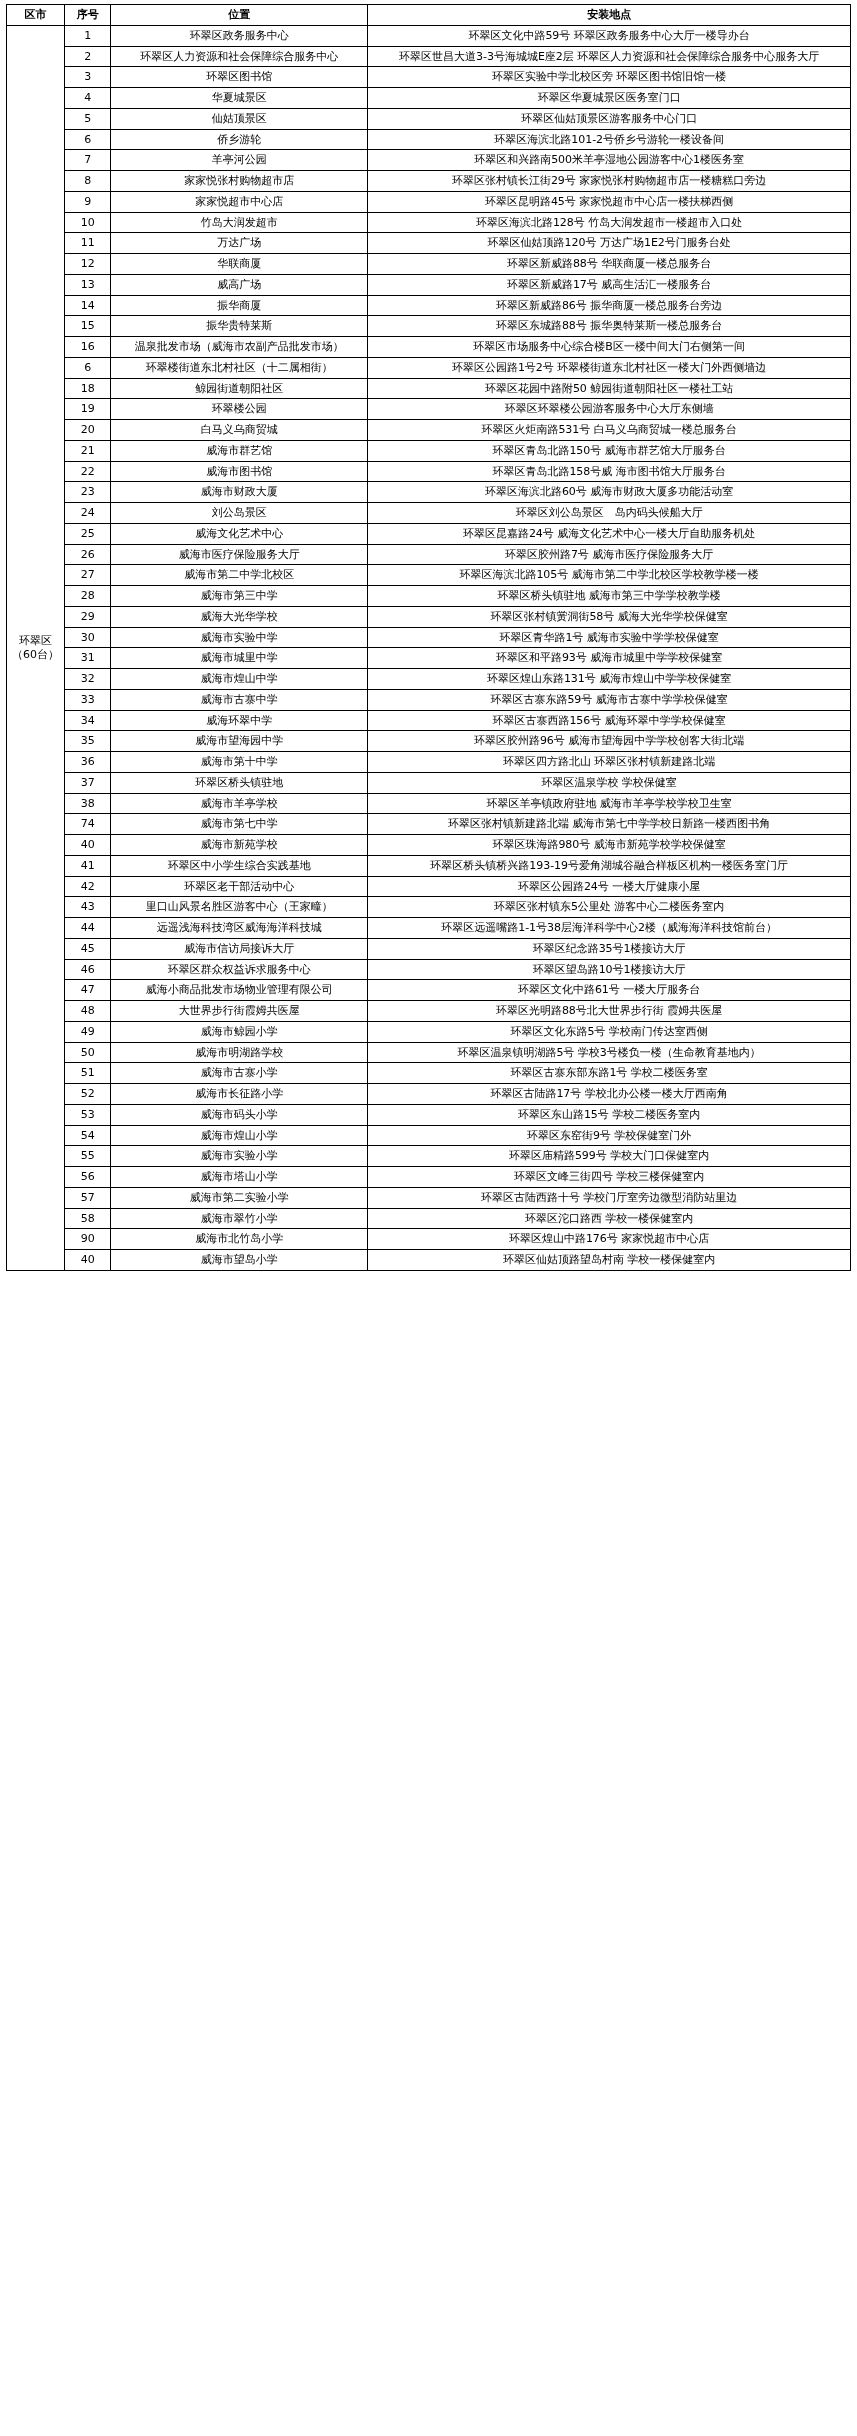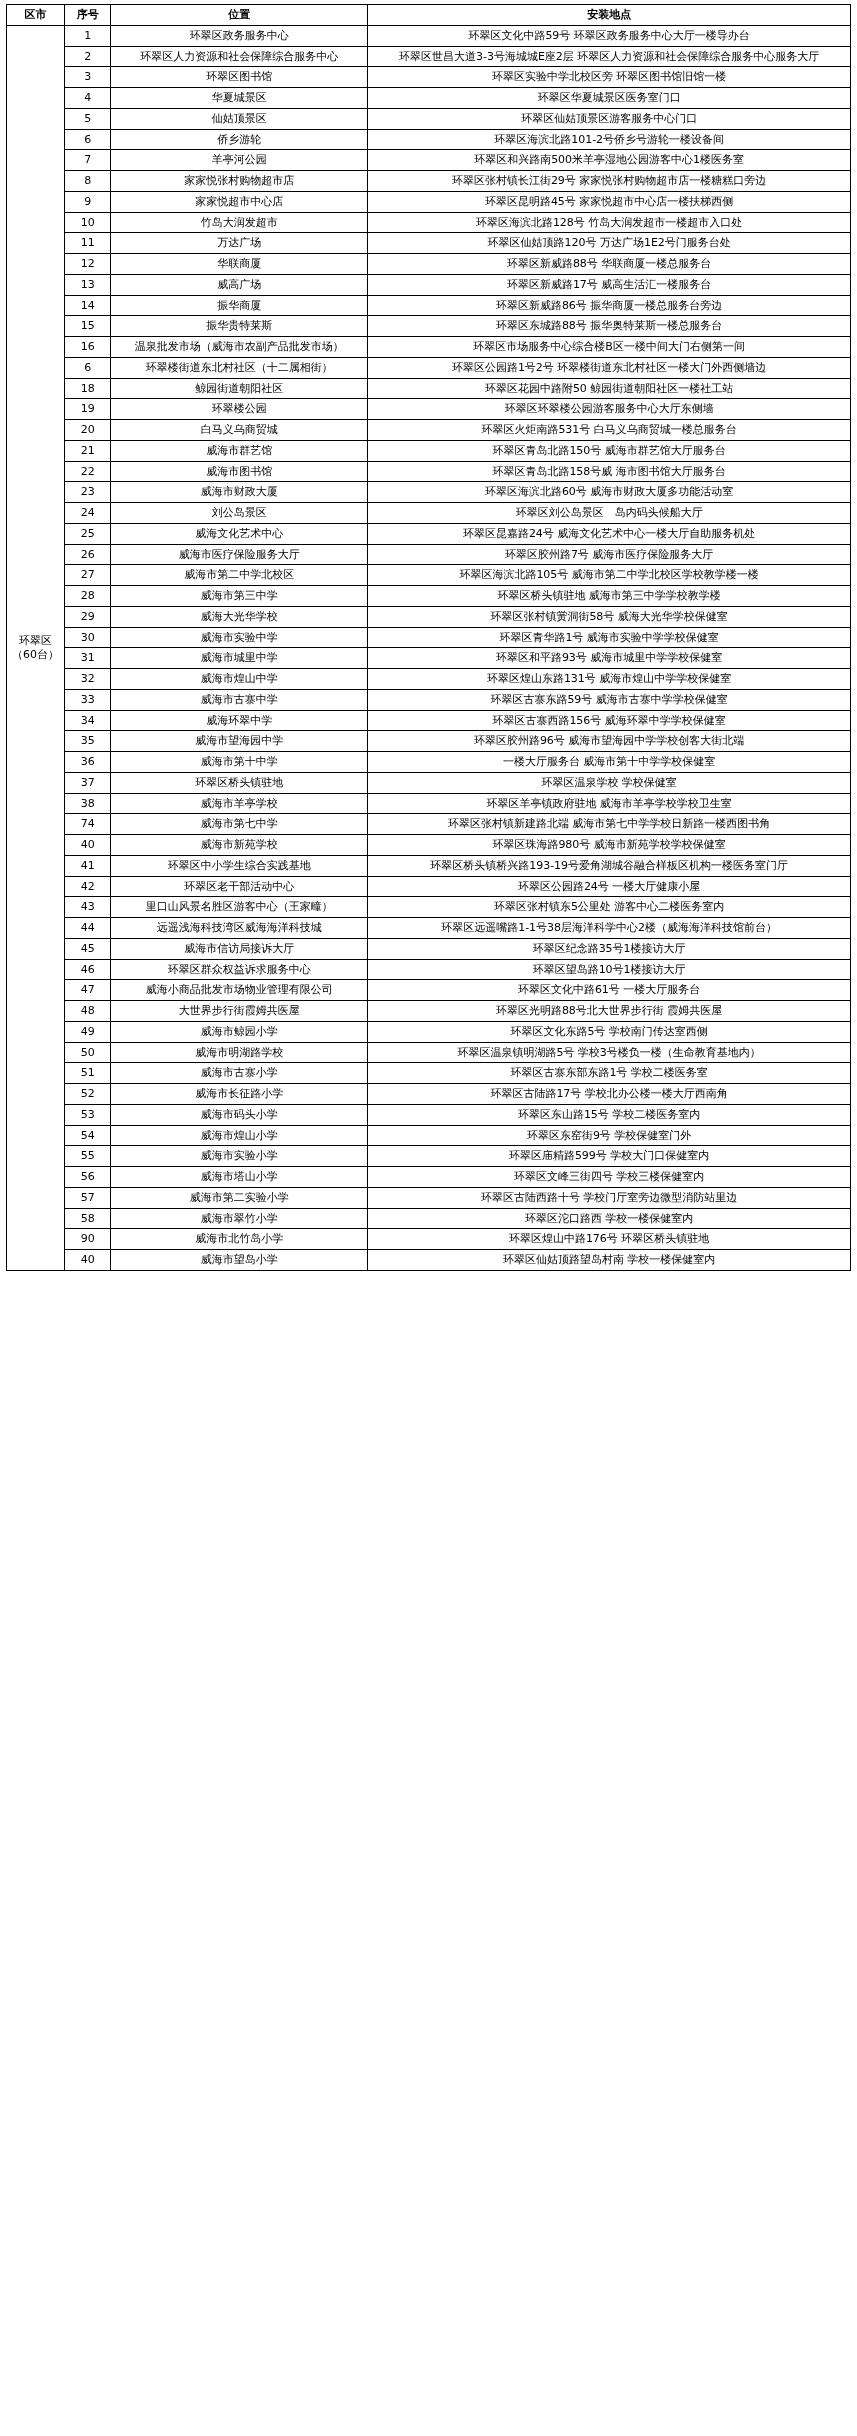--- a/index.html
+++ b/index.html
@@ -245,21 +245,21 @@
           <td class="addr">环翠区古寨西路156号 威海环翠中学学校保健室</td>
         </tr>
         <tr>
           <td class="idx">35</td>
           <td class="place">威海市望海园中学</td>
           <td class="addr">环翠区胶州路96号 威海市望海园中学学校创客大街北端</td>
         </tr>
         <tr>
           <td class="idx">36</td>
           <td class="place">威海市第十中学</td>
-          <td class="addr">一楼大厅服务台 威海市第十中学学校保健室</td>
+          <td class="addr">环翠区四方路北山 环翠区张村镇新建路北端</td>
         </tr>
         <tr>
           <td class="idx">37</td>
           <td class="place">环翠区桥头镇驻地</td>
           <td class="addr">环翠区温泉学校 学校保健室</td>
         </tr>
         <tr>
           <td class="idx">38</td>
           <td class="place">威海市羊亭学校</td>
           <td class="addr">环翠区羊亭镇政府驻地 威海市羊亭学校学校卫生室</td>
@@ -360,21 +360,21 @@
           <td class="addr">环翠区古陆西路十号 学校门厅室旁边微型消防站里边</td>
         </tr>
         <tr>
           <td class="idx">58</td>
           <td class="place">威海市翠竹小学</td>
           <td class="addr">环翠区沱口路西 学校一楼保健室内</td>
         </tr>
         <tr>
           <td class="idx">90</td>
           <td class="place">威海市北竹岛小学</td>
-          <td class="addr">环翠区煌山中路176号 环翠区桥头镇驻地</td>
+          <td class="addr">环翠区煌山中路176号 家家悦超市中心店</td>
         </tr>
         <tr>
           <td class="idx">40</td>
           <td class="place">威海市望岛小学</td>
           <td class="addr">环翠区仙姑顶路望岛村南 学校一楼保健室内</td>
         </tr>
       </tbody>
   </table>
 </div>
 

